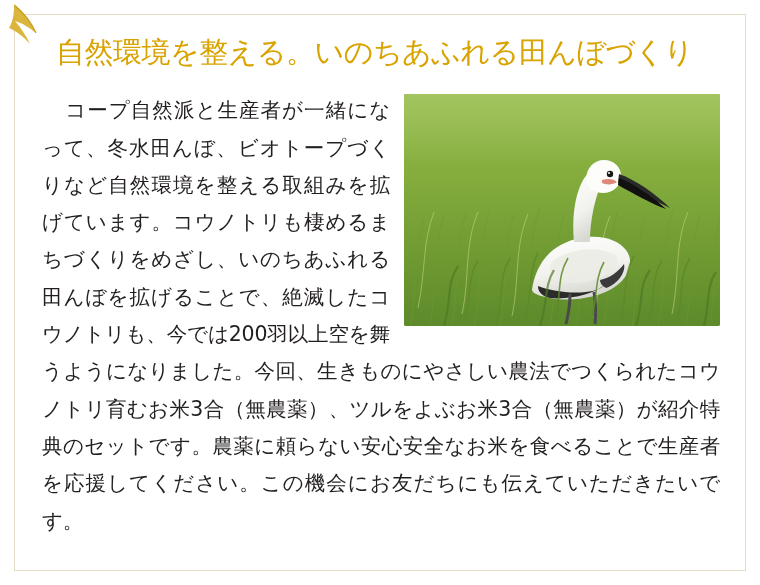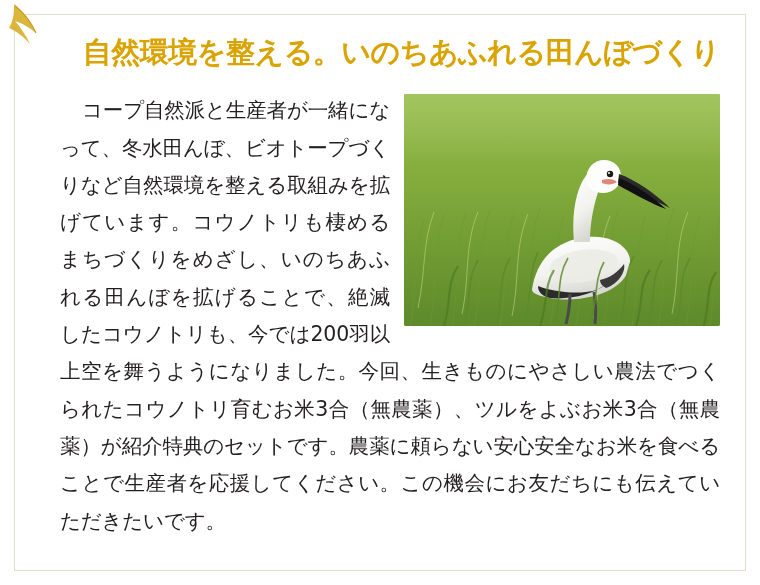--- a/index.html
+++ b/index.html
@@ -50,32 +50,30 @@
     top: 0;
     right: 0;
     bottom: 0;
     padding: 34px 40px 20px 42px;
     box-sizing: border-box;
   }
 
   .headline {
     font-family: "DejaVu Sans", "Liberation Sans", sans-serif;
     font-size: 29px;
-    font-weight: bold;
+    font-weight: normal;
     color: #d9a300;
     letter-spacing: -0.5px;
     line-height: 1.25;
     margin: 0 0 22px 14px;
     white-space: nowrap;
-    text-align: right;
   }
 
   .body-wrap {
     position: relative;
-    margin-left: 18px;
   }
 
   .photo {
     float: right;
     width: 316px;
     height: 232px;
     margin: 2px 0 6px 14px;
     border-radius: 2px;
     overflow: hidden;
     position: relative;

